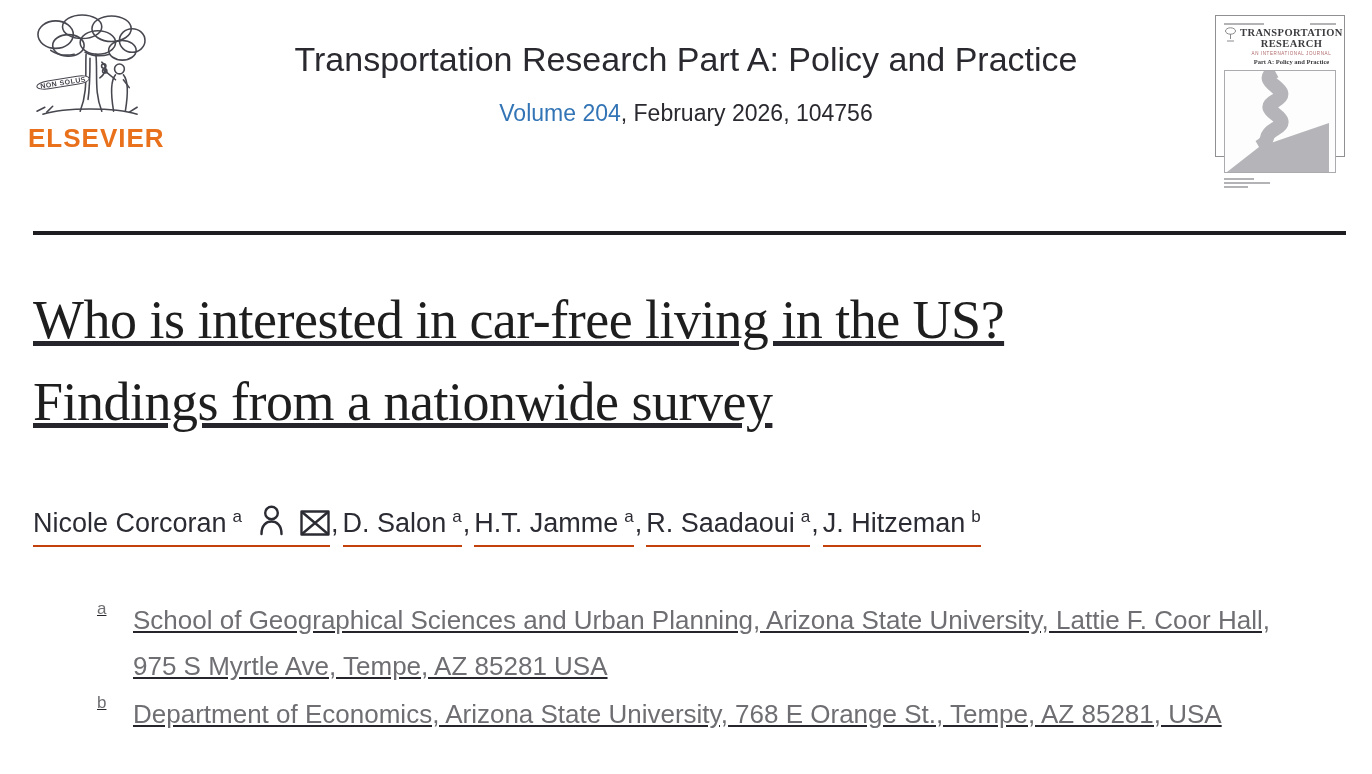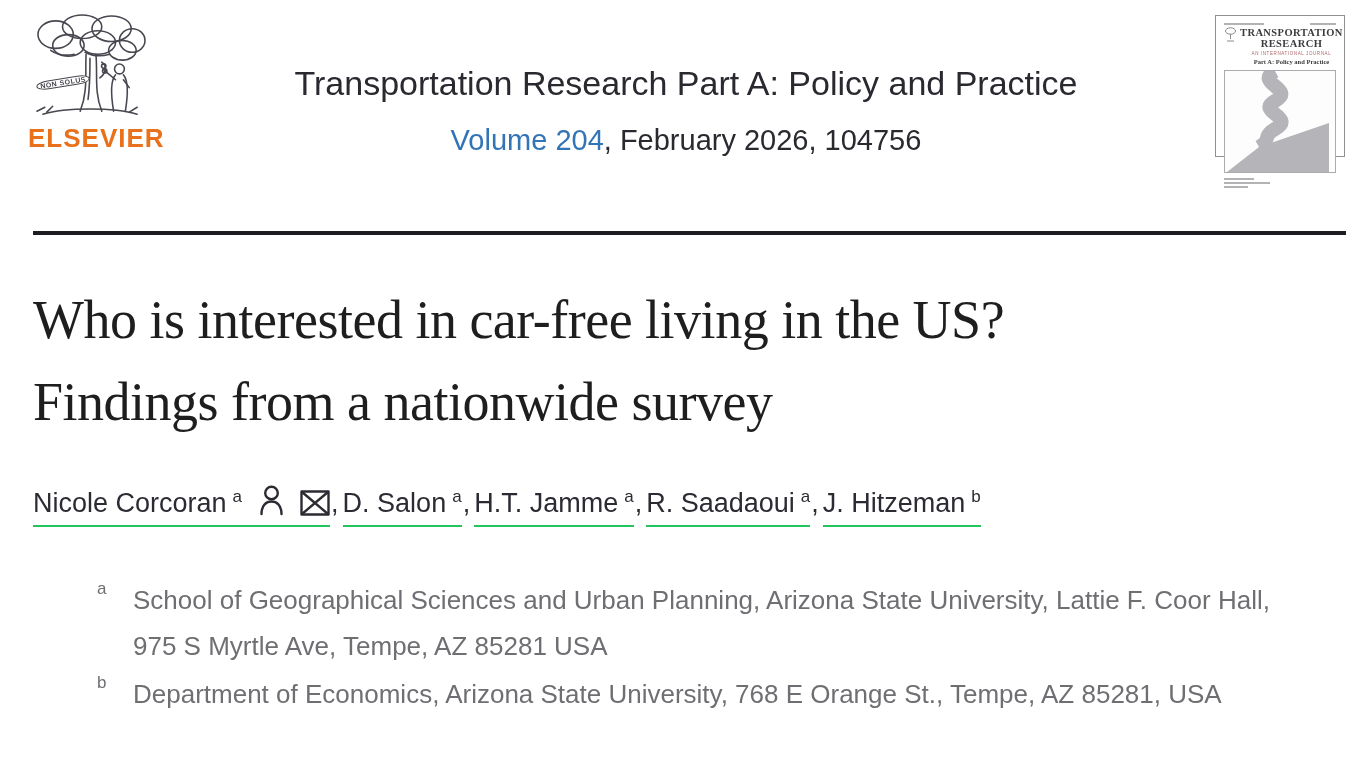--- a/index.html
+++ b/index.html
@@ -22,27 +22,27 @@
     color:#e9711c; font-size:26px; font-weight:700; letter-spacing:1px;
     margin-top:2px;
   }
   .non-solus {
     position:absolute; left:8px; top:65px; transform:rotate(-9deg);
     font-size:7px; color:#474750; letter-spacing:0.5px;
     background:#fff; border:1px solid #474750; border-radius:40%/90%;
     padding:0 3px; font-weight:700;
   }
   .head-center {
-    margin:0 auto; padding-top:52px; max-width:900px; text-align:center;
+    margin:0 auto; padding-top:28px; max-width:900px; text-align:center;
   }
   .journal-title {
     font-size:34px; font-weight:400; color:#29292f; line-height:63px;
     max-width:790px; margin:0 auto;
   }
-  .issue-line { margin-top:9px; font-size:29px; color:#29292f; }
+  .issue-line { margin-top:9px; font-size:23px; color:#29292f; }
   .volume-link { color:#3274b5; text-decoration:none; cursor:pointer; }
 
   
   .cover {
     position:absolute; right:27px; top:15px; width:130px; height:142px;
     border:1px solid #8f8f94; background:#fff; padding:7px 8px 5px 8px;
     cursor:pointer;
   }
   .cover-toprow { display:flex; justify-content:space-between; margin-bottom:2px; }
   .cover-bar { height:2px; background:#b3b3b6; }
@@ -66,31 +66,31 @@
     background:#fdfdfd;
   }
   .cover-footlines { margin-top:5px; }
   .cover-footlines .cover-bar { margin-bottom:2px; }
 
   .rule {
     margin:0 26px 0 33px; height:4px; background:#1d1d22; border:none;
   }
 
   
-  .article { padding:0 26px 0 33px; }
+  .article { padding:0 26px 0 33px;text-decoration:underline; }
   .article-title {
     font-family:"Liberation Serif","DejaVu Serif",serif;
     font-weight:400; color:#1e1e1e;
     font-size:54px; line-height:82px; letter-spacing:-0.5px;
     max-width:1150px; margin-top:44px;
   }
   .authors { margin-top:42px; font-size:27px; color:#2b2b33; }
   .author {
-    display:inline-block; border-bottom:2px solid #22c55e;
-    padding-bottom:6px; cursor:pointer; white-space:nowrap;
+    display:inline-block; border-bottom:2px solid #c2410c;
+    padding-bottom:6px; cursor:pointer; white-space:nowrap;margin-top:20px;
   }
   .author .sup {
     font-size:17px; vertical-align:super; line-height:0; margin-left:6px;
   }
   .author svg { vertical-align:-4px; margin-left:9px; }
   .sep { display:inline-block; margin:0 4px 0 1px; }
 
   .affiliations { margin-top:50px; margin-left:64px; max-width:1200px; }
   .affil { display:flex; color:#6f6f73; margin-bottom:2px; }
   .affil .asup {

